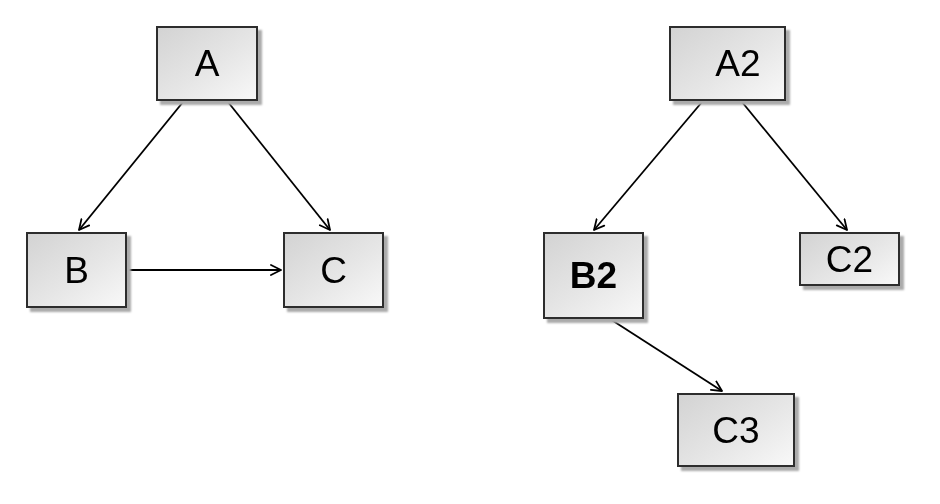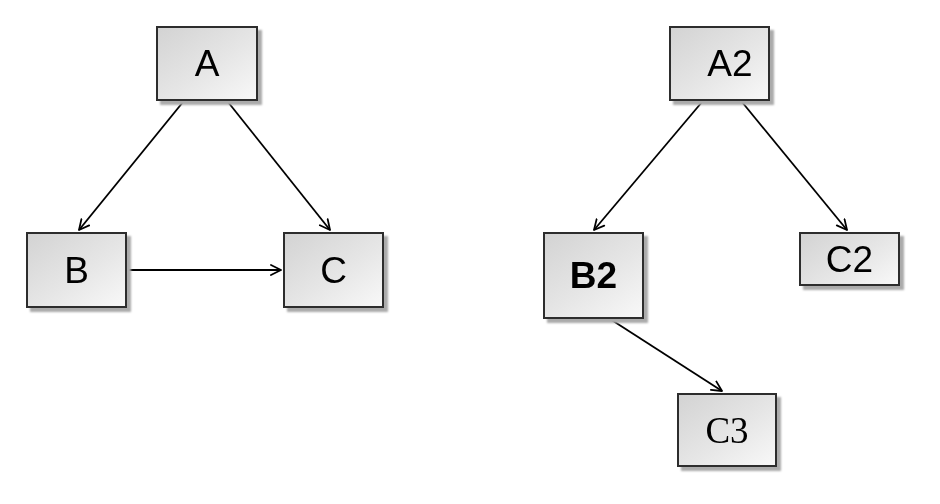--- a/index.html
+++ b/index.html
@@ -68,26 +68,26 @@
   <div>
       <div class="node" style="left: 156px; top: 26px; width: 102px; height: 75px;">
         <span class="node-label">A</span>
       </div>
       <div class="node" style="left: 26px; top: 232px; width: 101px; height: 76px;">
         <span class="node-label">B</span>
       </div>
       <div class="node" style="left: 283px; top: 232px; width: 101px; height: 76px;">
         <span class="node-label">C</span>
       </div>
-      <div class="node" style="left: 669px; top: 26px; width: 101px; height: 75px; padding-left: 21px;">
+      <div class="node" style="left: 669px; top: 26px; width: 117px; height: 75px; padding-left: 21px;">
         <span class="node-label">A2</span>
       </div>
       <div class="node" style="left: 543px; top: 232px; width: 101px; height: 87px; font-weight: bold;">
         <span class="node-label">B2</span>
       </div>
       <div class="node" style="left: 799px; top: 232px; width: 101px; height: 54px;">
         <span class="node-label">C2</span>
       </div>
-      <div class="node" style="left: 677px; top: 393px; width: 100px; height: 74px; font-family: Liberation Serif, serif;">
+      <div class="node" style="left: 677px; top: 393px; width: 118px; height: 74px;">
         <span class="node-label">C3</span>
       </div>
     </div>
 </div>
 
 </body></html>

